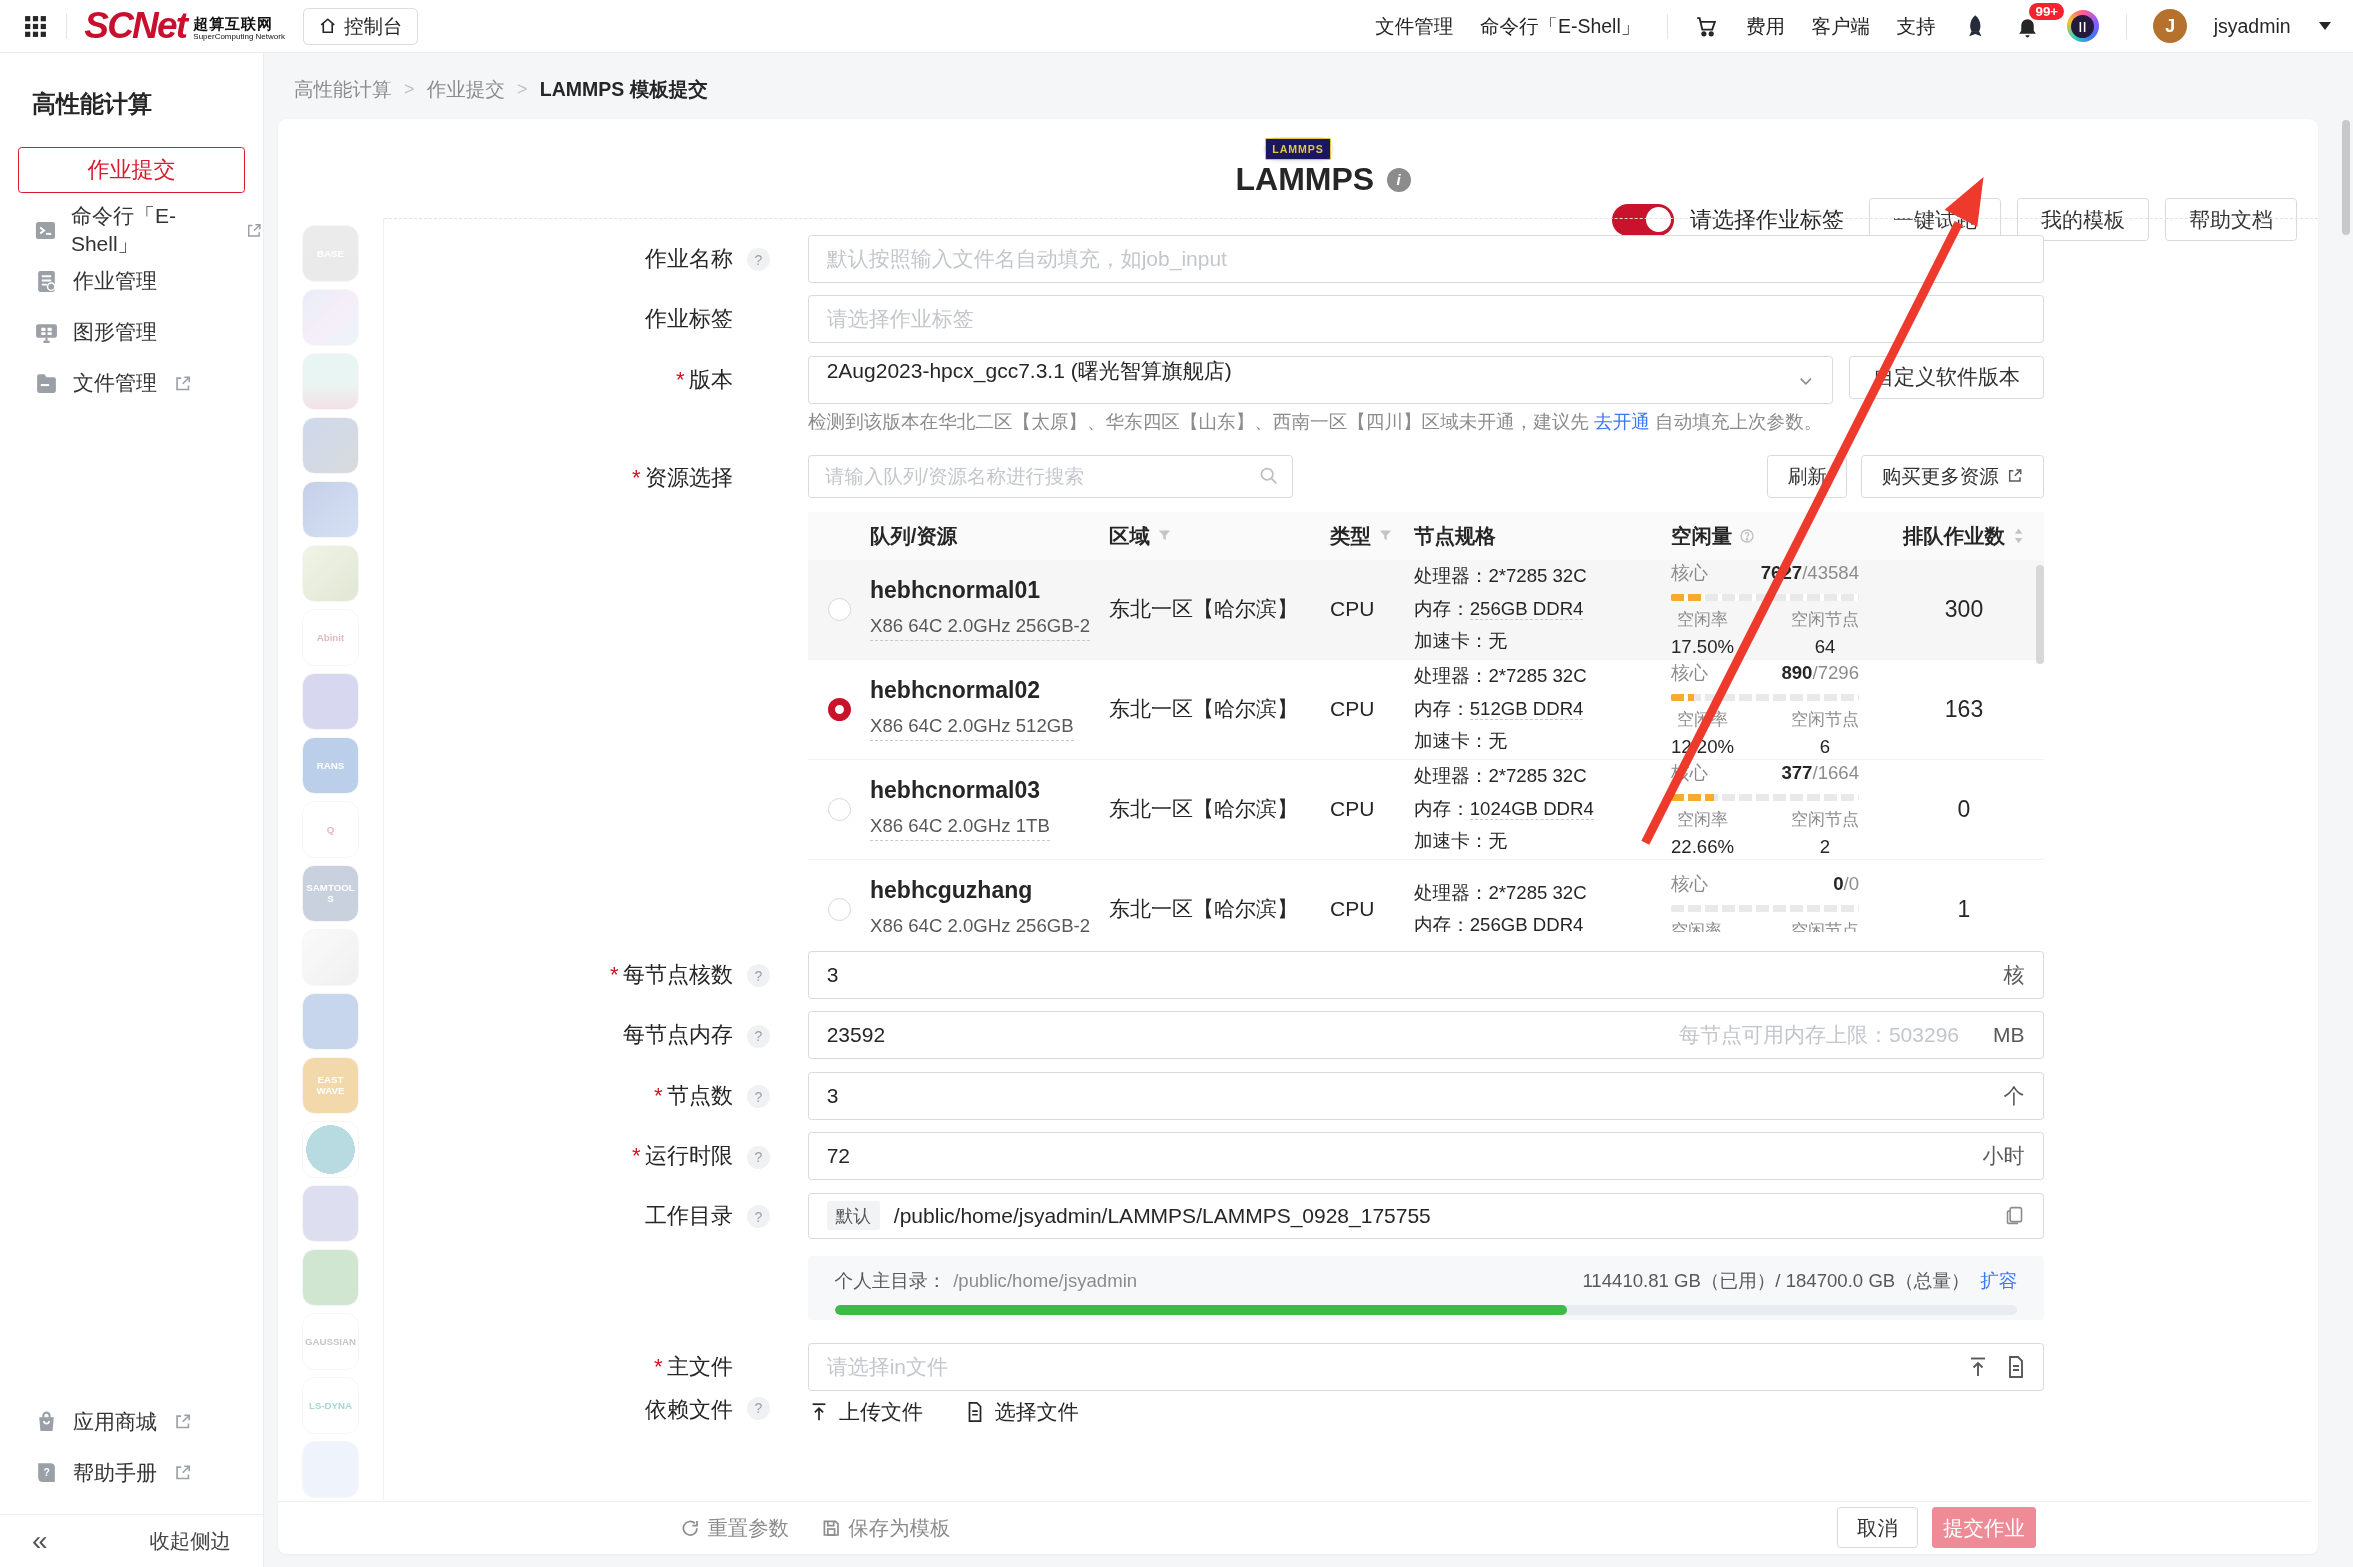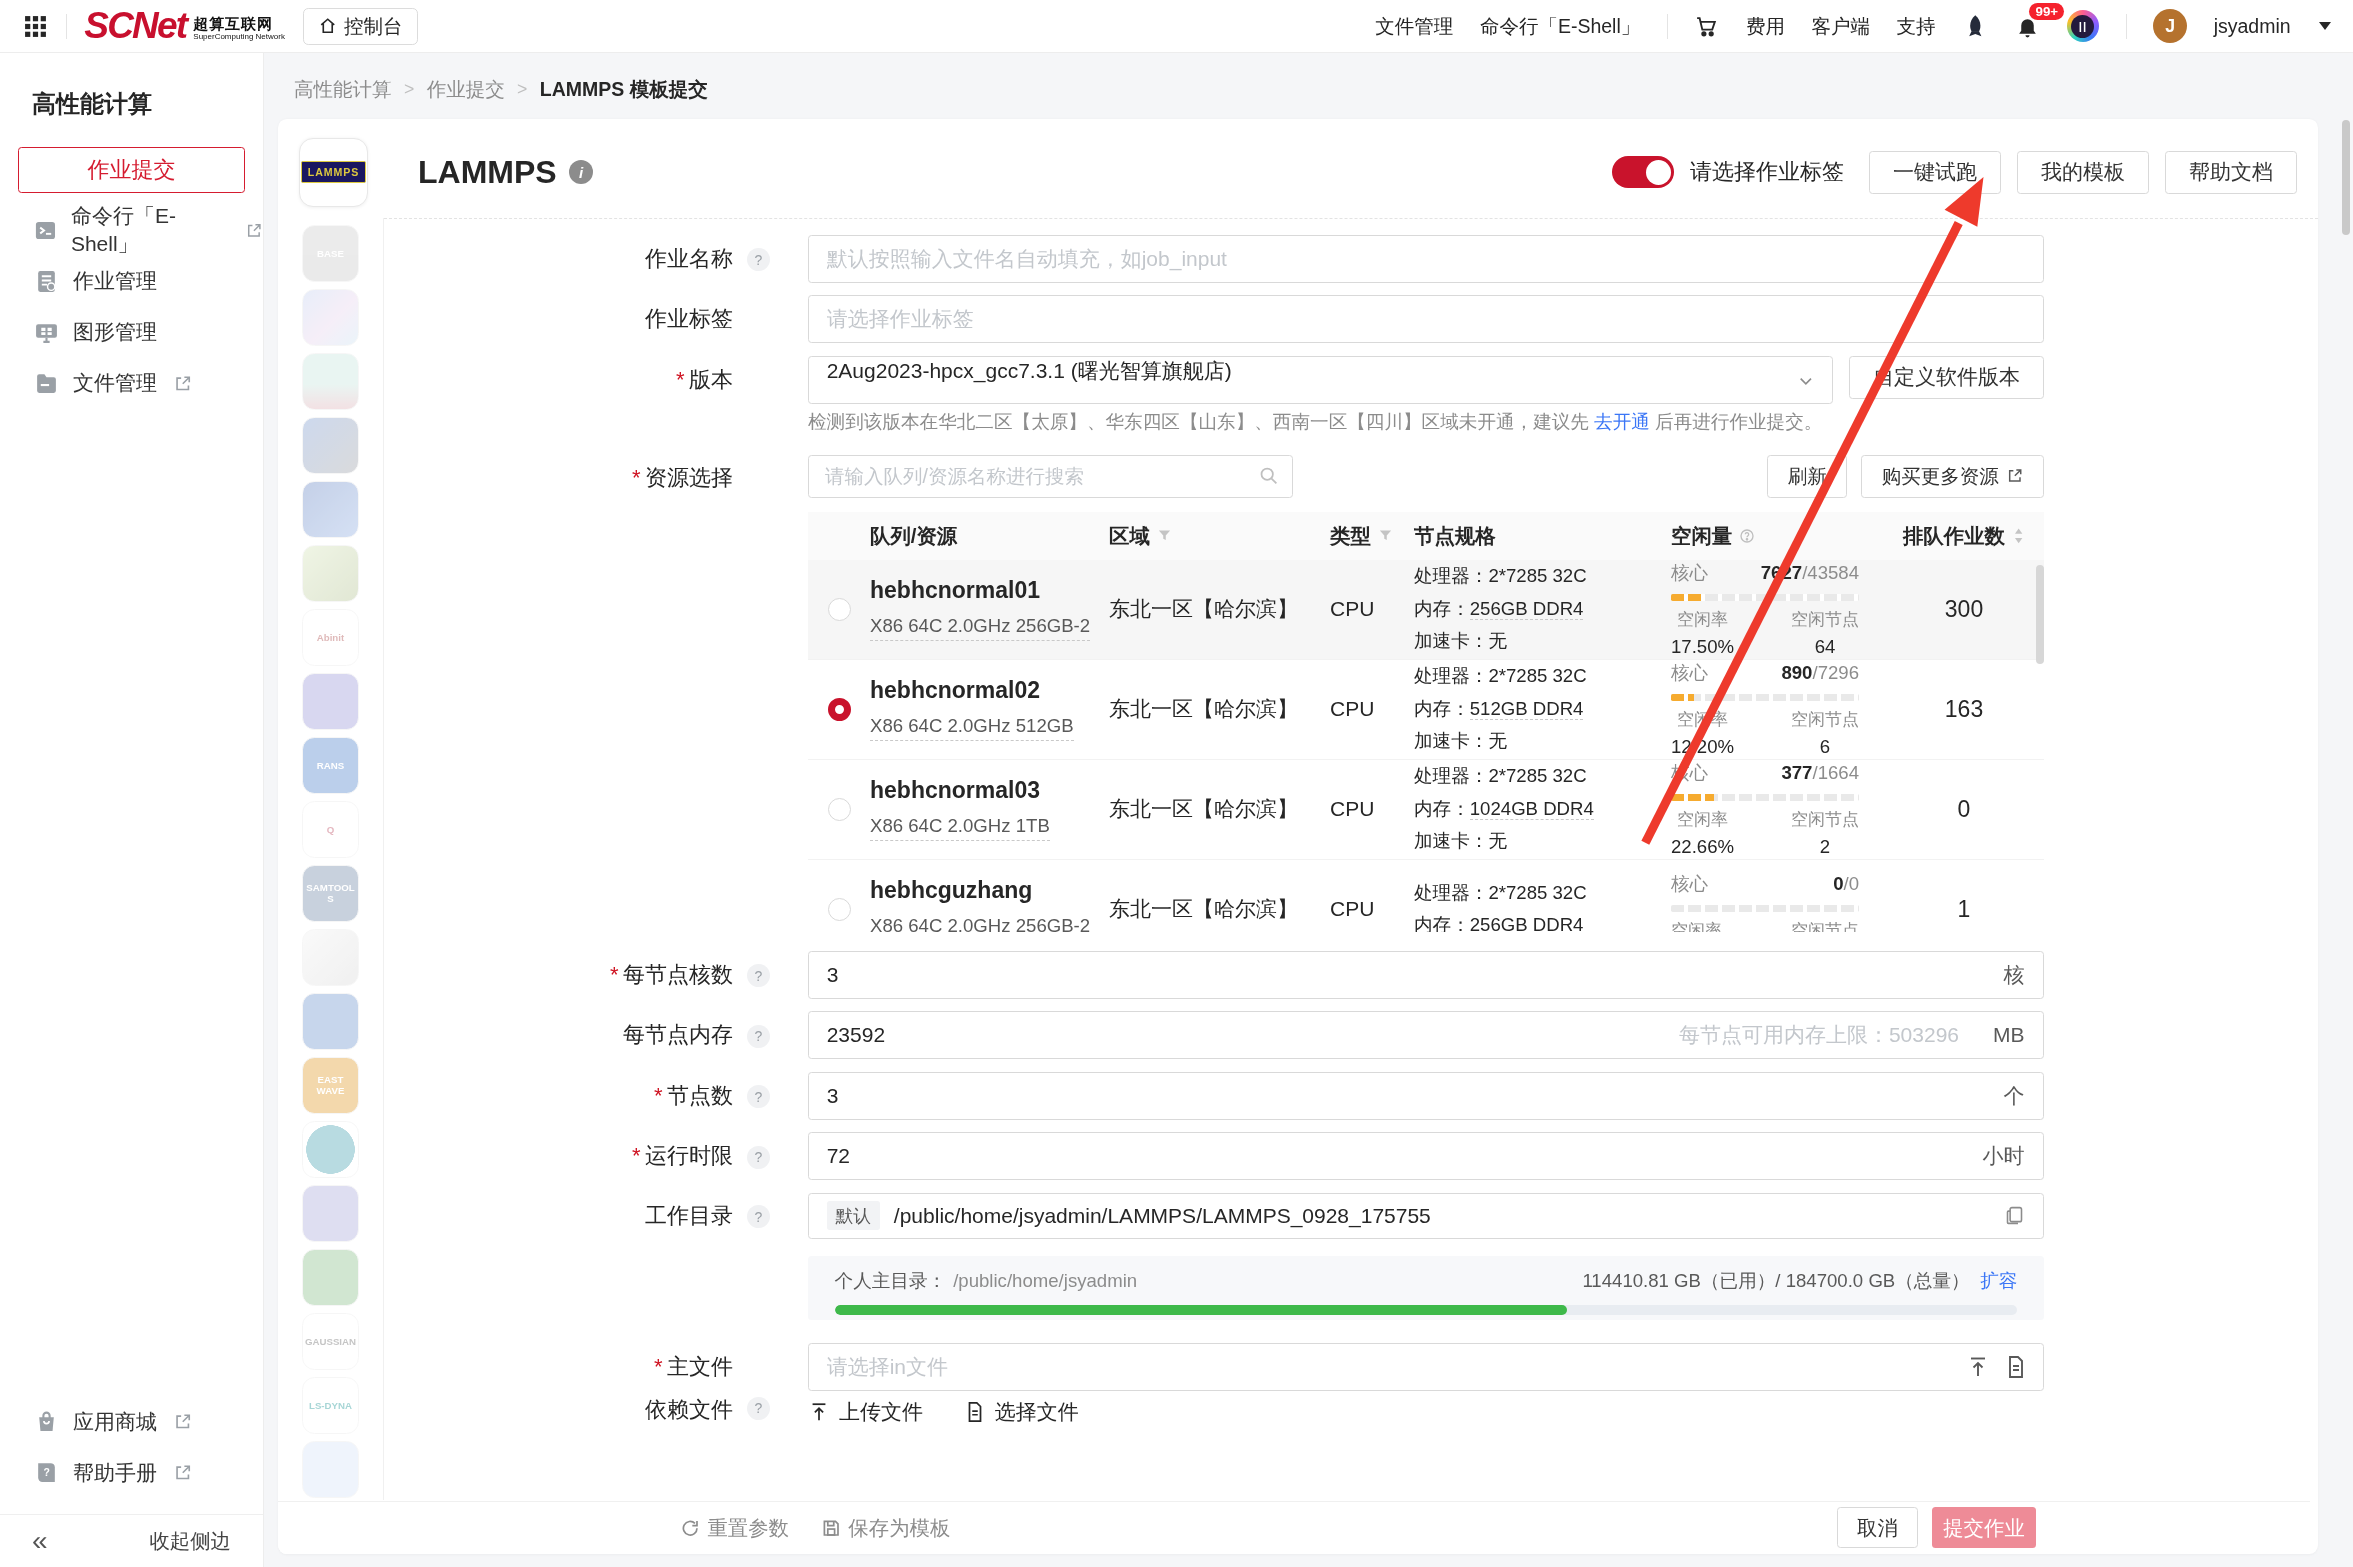--- a/index.html
+++ b/index.html
@@ -50,21 +50,21 @@
 
   
   .main { flex:1; padding:12.4px 0 0 14px; position:relative; }
   .breadcrumb { display:flex; align-items:center; gap:12.4px; font-size:19.5px; color:#8c8c8c; margin:10.6px 0 16px 16px; }
   .crumb { cursor:pointer; }
   .crumb-sep { color:#bfbfbf; font-size:17.7px; }
   .crumb-last { color:#262626; font-weight:700; }
 
   .card { width:2040px; height:1435px; background:#fff; border-radius:8.9px; position:relative; overflow:hidden;
     box-shadow:0 0.9px 2.7px rgba(0,0,0,.04); }
-  .card-head { display:flex; align-items:center; padding:17.7px 21px 10.6px 21px; height:99px; }
+  .card-head { display:flex; align-items:center; padding:17.7px 21px 10.6px 21px; height:99px;flex-direction:column; }
   .applogo { width:69px; height:69px; border-radius:14px; border:0.9px solid #e8e8e8; background:#fff;
     display:flex; align-items:center; justify-content:center; box-shadow:0 0.9px 3.5px rgba(0,0,0,.06); }
   .applogo-inner { background:#1a1760; border:1.8px solid #ddc93f; color:#ddc93f; font-size:10.6px; font-weight:800;
     letter-spacing:0.9px; padding:4.4px 6.2px; border-radius:1.8px; }
   .app-title { margin-left:50px; font-size:32px; font-weight:800; display:flex; align-items:center; gap:12.4px; }
   .info-dot { width:24px; height:24px; border-radius:50%; background:#8c8c8c; color:#fff; font-size:15px;
     font-style:italic; font-weight:700; display:flex; align-items:center; justify-content:center; }
   .head-right { margin-left:auto; display:flex; align-items:center; gap:16px; }
   .switch { width:62px; height:32px; border-radius:16px; background:#c9132c; position:relative; cursor:pointer; flex:none; }
   .switch-knob { position:absolute; right:3.5px; top:3.5px; width:25px; height:25px; border-radius:50%; background:#fff; }
@@ -441,21 +441,21 @@
             <span class="fctrl ver-wrap">
               <span class="select">
                 <span>2Aug2023-hpcx_gcc7.3.1 (曙光智算旗舰店)</span>
                 <svg class="chev" width="17.7" height="17.7" viewBox="0 0 24 24" fill="none" stroke="#8c8c8c" stroke-width="2.2">
                     <path d="M5 9l7 7 7-7"></path>
                   </svg>
               </span>
               <button class="hbtn">自定义软件版本</button>
             </span>
           </div>
-          <div class="note"><span>检测到该版本在华北二区【太原】、华东四区【山东】、西南一区【四川】区域未开通，建议先 </span><span class="blue">去开通</span><span> 后再进行作业提交。</span></div>
+          <div class="note"><span>检测到该版本在华北二区【太原】、华东四区【山东】、西南一区【四川】区域未开通，建议先 </span><span class="blue">去开通</span><span> 自动填充上次参数。</span></div>
 
           <div class="frow top" style="margin-bottom:19.5px">
             <span class="flabel req" style="padding-top:8.9px">资源选择</span>
             <span class="fhelp"></span>
             <div class="fctrl res">
               <div class="res-top">
                 <span class="res-search">
                   <input placeholder="请输入队列/资源名称进行搜索" style="">
                   <svg class="search-ic" width="21" height="21" viewBox="0 0 24 24" fill="none" stroke="#bfbfbf" stroke-width="2">
                       <circle cx="10.5" cy="10.5" r="6.5"></circle>

